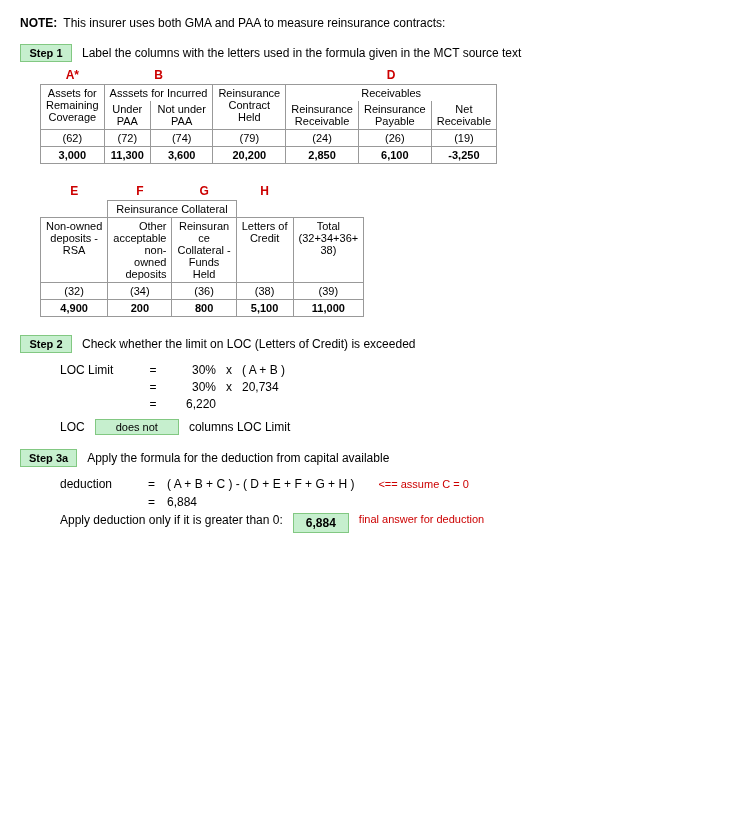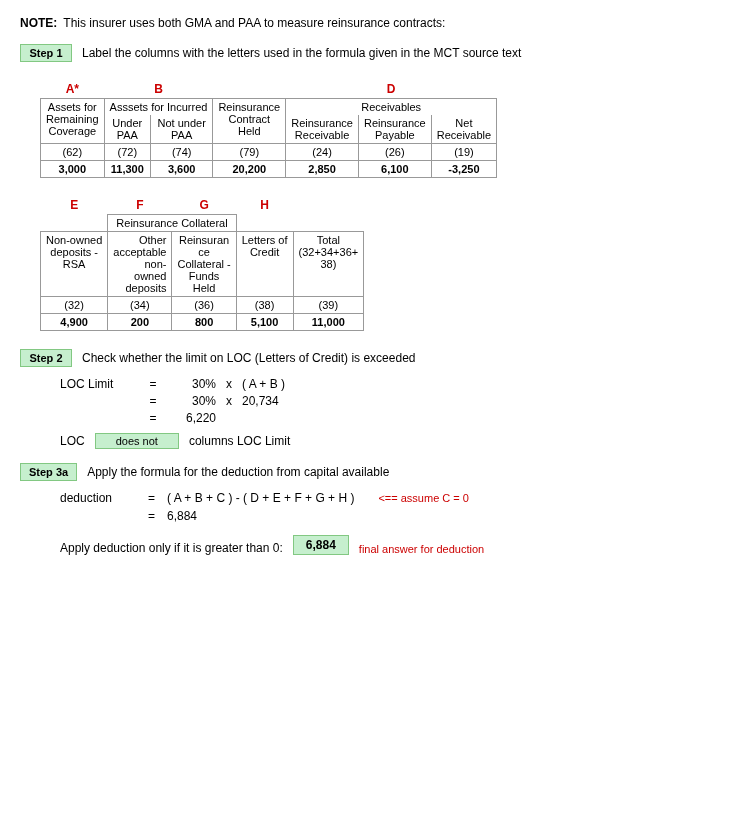--- a/index.html
+++ b/index.html
@@ -68,21 +68,21 @@
       border: none;
       text-align: center;
       font-size: 12px;
     }
     .value-row td {
       font-weight: bold;
       background: #fff;
     }
 
     .section-gap {
-      margin-bottom: 18px;
+      margin-bottom: 4px;
     }
 
     
     .calc-section {
       margin-left: 40px;
       margin-top: 10px;
       margin-bottom: 10px;
     }
     .calc-row {
       display: flex;
@@ -137,23 +137,23 @@
     }
     .step3a-label {
       min-width: 80px;
     }
     .formula-note {
       color: #cc0000;
       font-size: 11px;
     }
     .apply-row {
       display: flex;
-      align-items: flex-end;
+      align-items: flex-start;
       gap: 10px;
-      margin-top: 12px;
+      margin-top: 4px;
       font-size: 12px;
     }
     .answer-box {
       background: #c6efce;
       border: 1px solid #82c882;
       padding: 2px 12px;
       font-weight: bold;
     }
     .final-answer-label {
       color: #cc0000;

